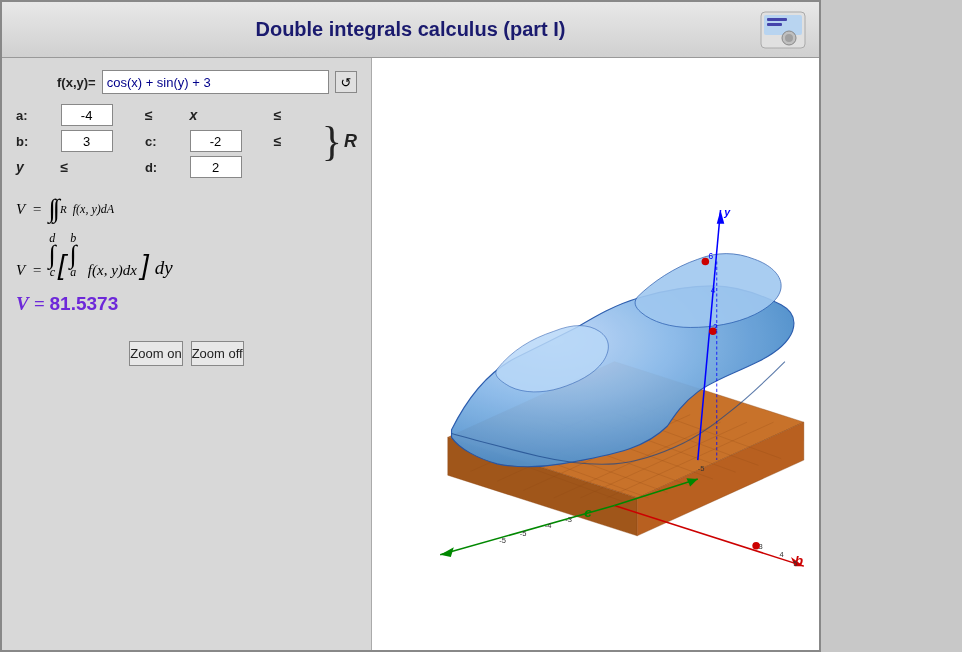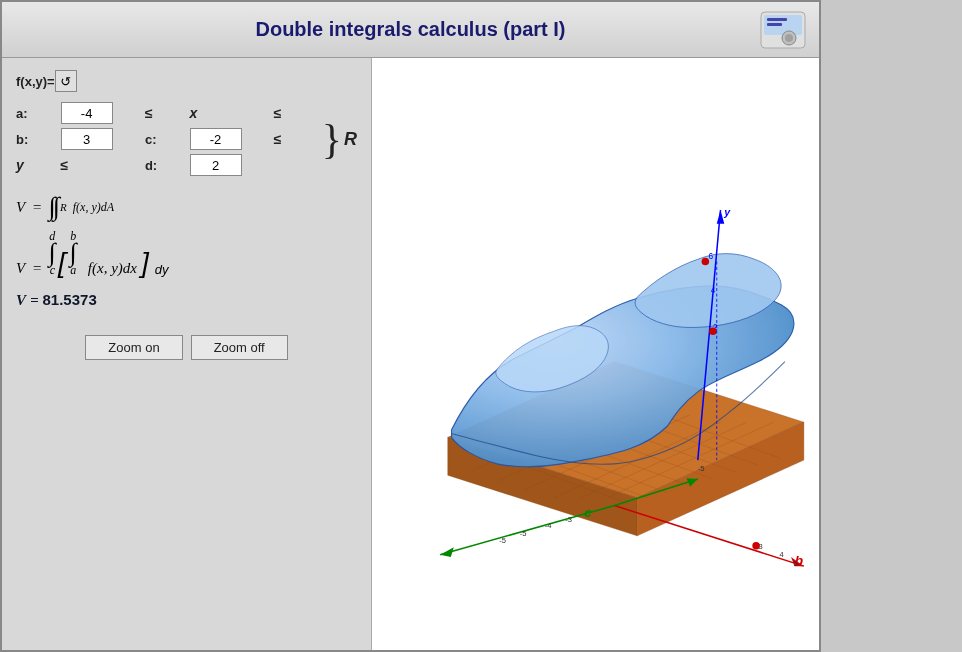--- a/index.html
+++ b/index.html
@@ -60,20 +60,22 @@
       border-right: 1px solid #aaa;
       padding: 12px 14px;
       display: flex;
       flex-direction: column;
       gap: 10px;
     }
 
     .function-row {
       display: flex;
       align-items: center;
+      gap: 6px;
+      margin-left: 41px;
     }
 
     .func-label {
       font-size: 13px;
       font-weight: bold;
       color: #222;
       white-space: nowrap;
     }
 
     .func-input {
@@ -142,35 +144,35 @@
     }
 
     .formula-section {
       margin-top: 8px;
       display: flex;
       flex-direction: column;
       gap: 10px;
     }
 
     .result-line {
-      font-size: 15px;
-      font-weight: bold;
-      color: #0f172a;
+      font-size: 19px;
+      font-weight: bold;
+      color: #6d28d9;
       margin-top: 4px;
     }
 
     .buttons-row {
       display: flex;
       gap: 8px;
       margin-top: 16px;
       justify-content: center;
     }
 
     .action-btn {
-      padding: 4px 22px;
+      padding: 4px 0;
       background: #e8e8e8;
       border: 1px solid #888;
       cursor: pointer;
       font-size: 13px;
       color: #222;
     }
 
     .bottom-logo {
       margin-top: auto;
       display: flex;
@@ -235,20 +237,21 @@
       </svg>
     </div>
   </div>
 
   <div class="main-content">
 
     <div class="left-panel">
 
       <div class="function-row">
         <span class="func-label">f(x,y)=</span>
+        <input class="func-input" type="text" value="cos(x) + sin(y) + 3" style="">
         <button class="refresh-btn">↺</button>
       </div>
 
       <div class="bounds-section">
         <div class="bounds-grid">
 
           <span class="bound-label">a:</span>
           <input class="bound-input" type="text" value="-4" style="">
           <span class="leq-symbol">≤</span>
           <span class="var-symbol"><i>x</i></span>
@@ -294,21 +297,21 @@
           <span style="font-size:28px;line-height:1;margin:0 1px;">[</span>
 
           <span style="display:inline-flex;flex-direction:column;align-items:center;font-family:'Times New Roman',serif;font-size:12px;line-height:1.1;margin-right:-2px;">
             <span>b</span>
             <span style="font-size:26px;line-height:0.8;">∫</span>
             <span>a</span>
           </span>
           <span style="font-family:'Times New Roman',serif;font-size:15px;font-style:italic;margin-left:10px;">f(x, y)dx</span>
 
           <span style="font-size:28px;line-height:1;margin:0 1px;">]</span>
-          <span style="font-family:Liberation Sans, sans-serif;font-size:13px;font-style:italic;margin-left:2px;">dy</span>
+          <span style="font-family:Liberation Serif, serif;font-size:19px;font-style:italic;margin-left:2px;">dy</span>
         </div>
 
         <div class="result-line">
           <span style="font-family:'Times New Roman',serif;font-style:italic;">V</span>
           <span style="font-family:'Times New Roman',serif;"> = </span>
           <span>81.5373</span>
         </div>
       </div>
 
       <div class="buttons-row">

